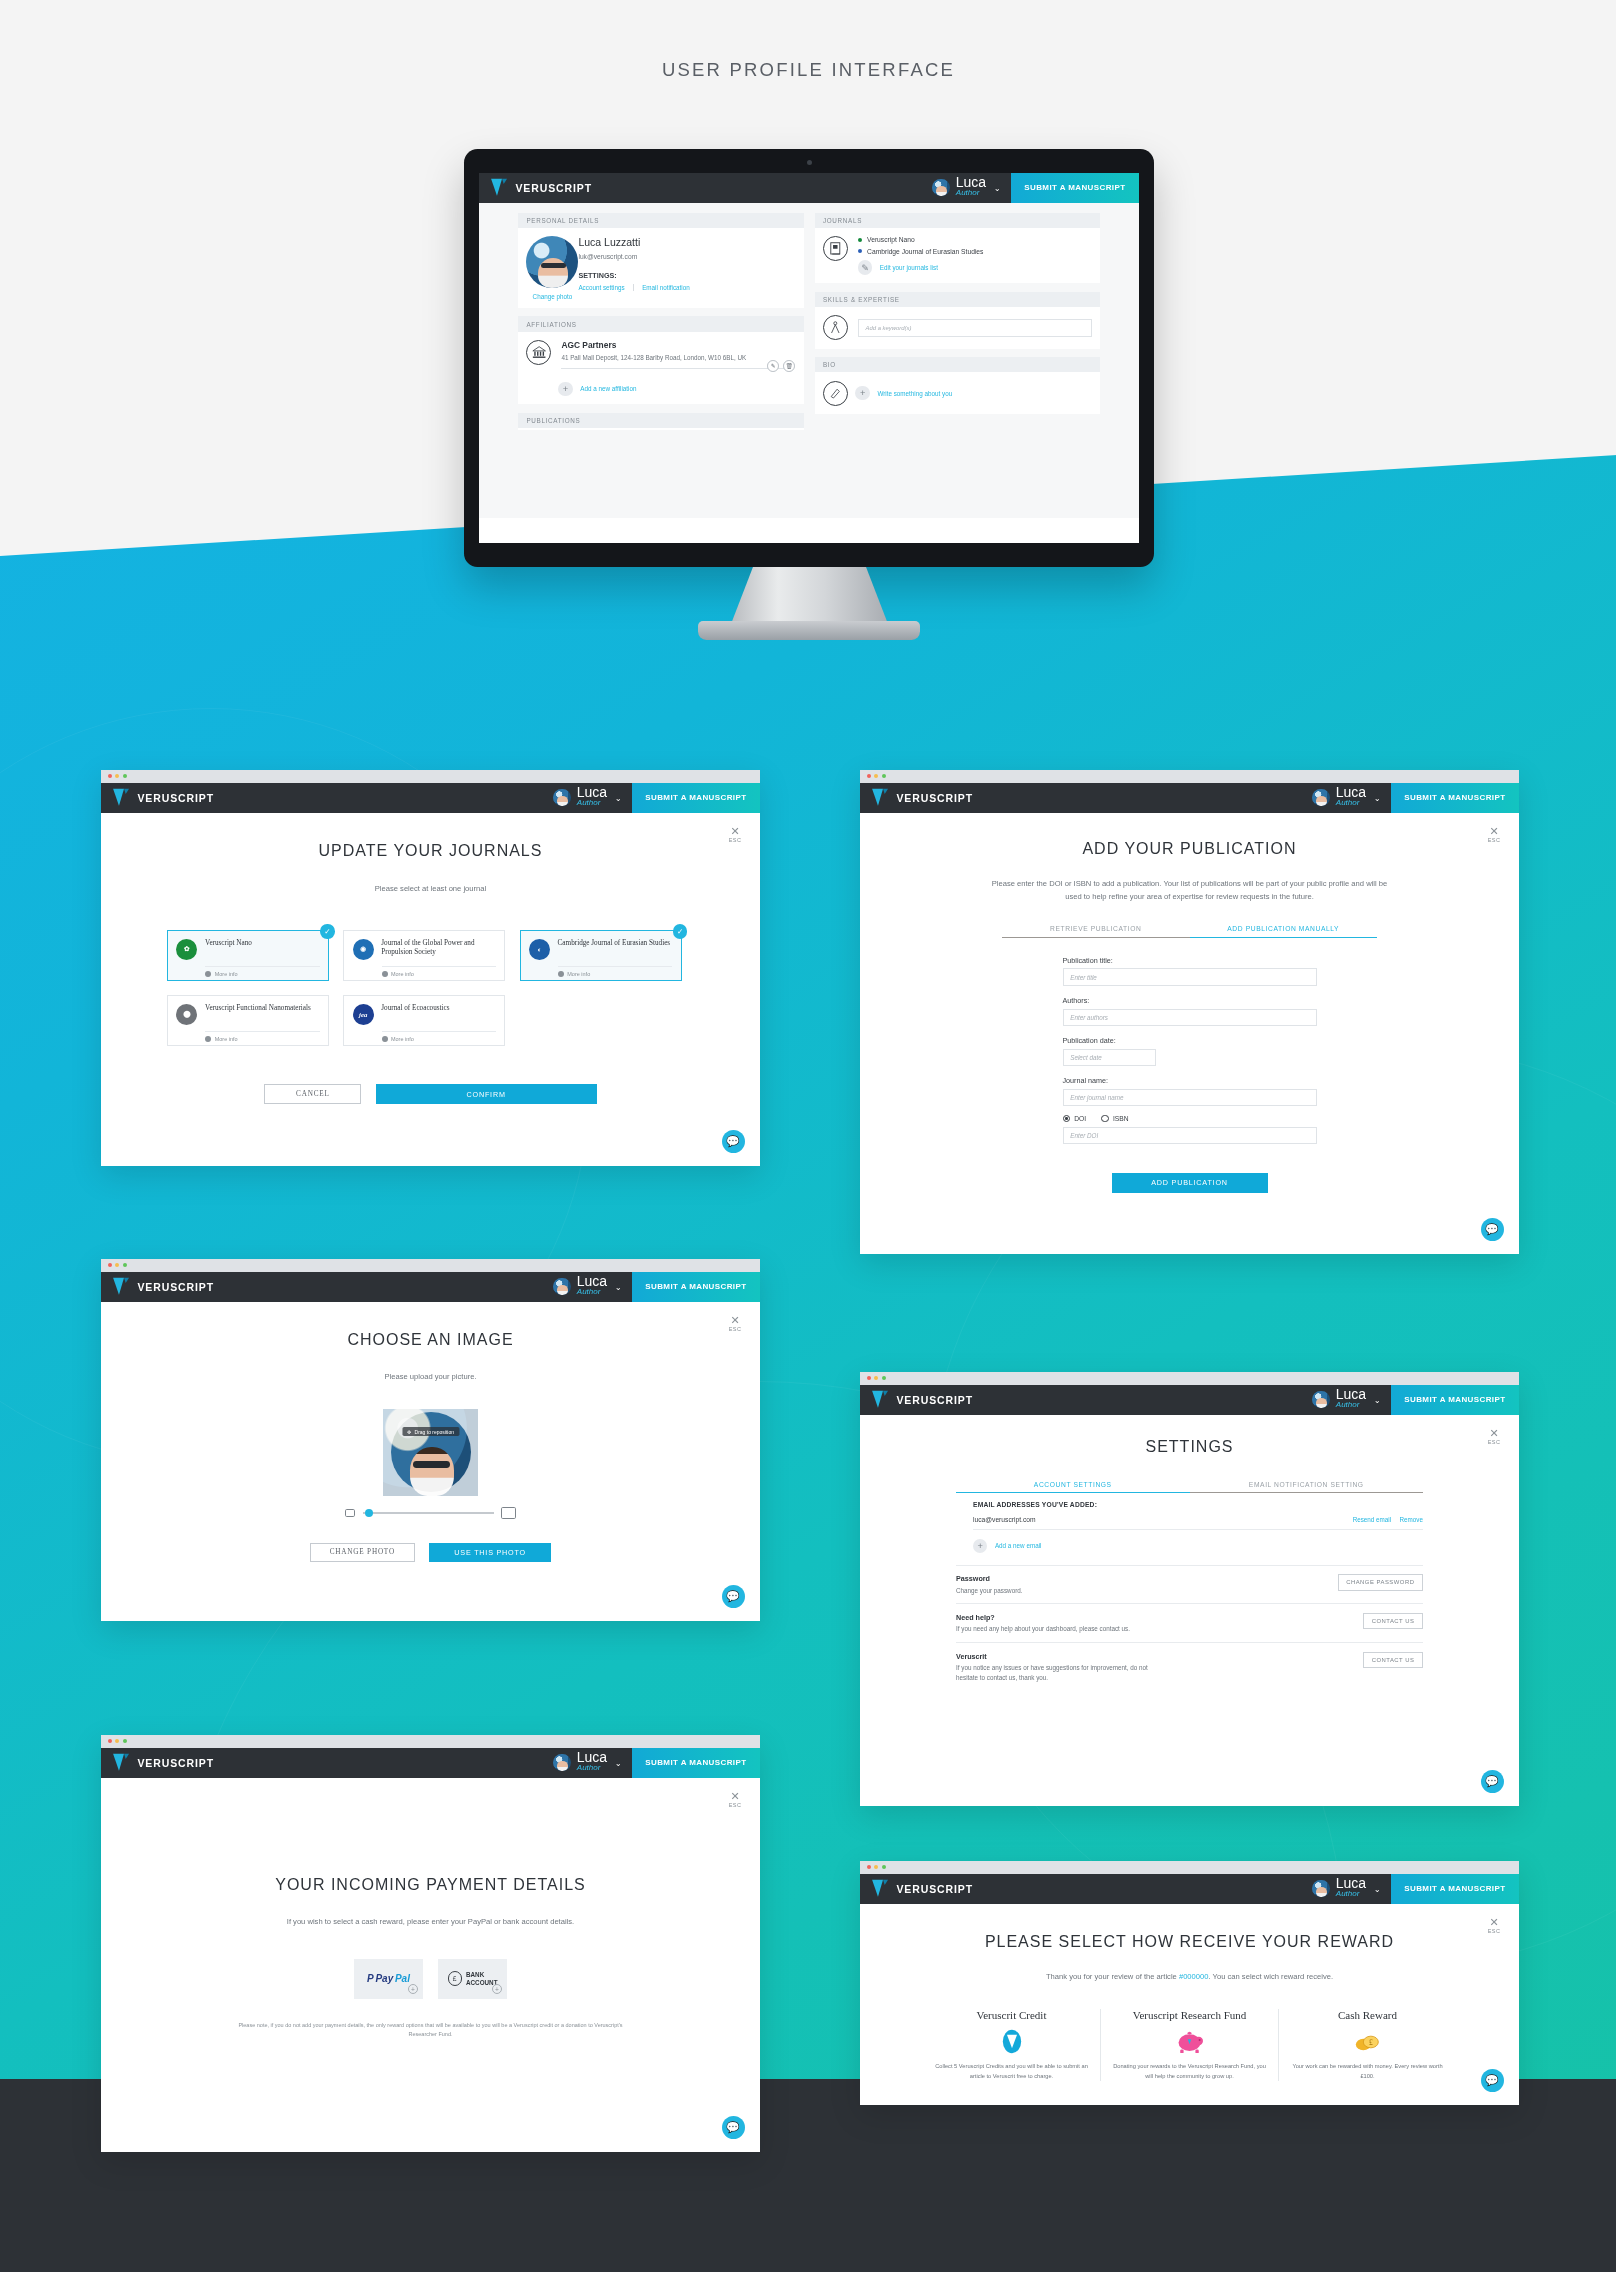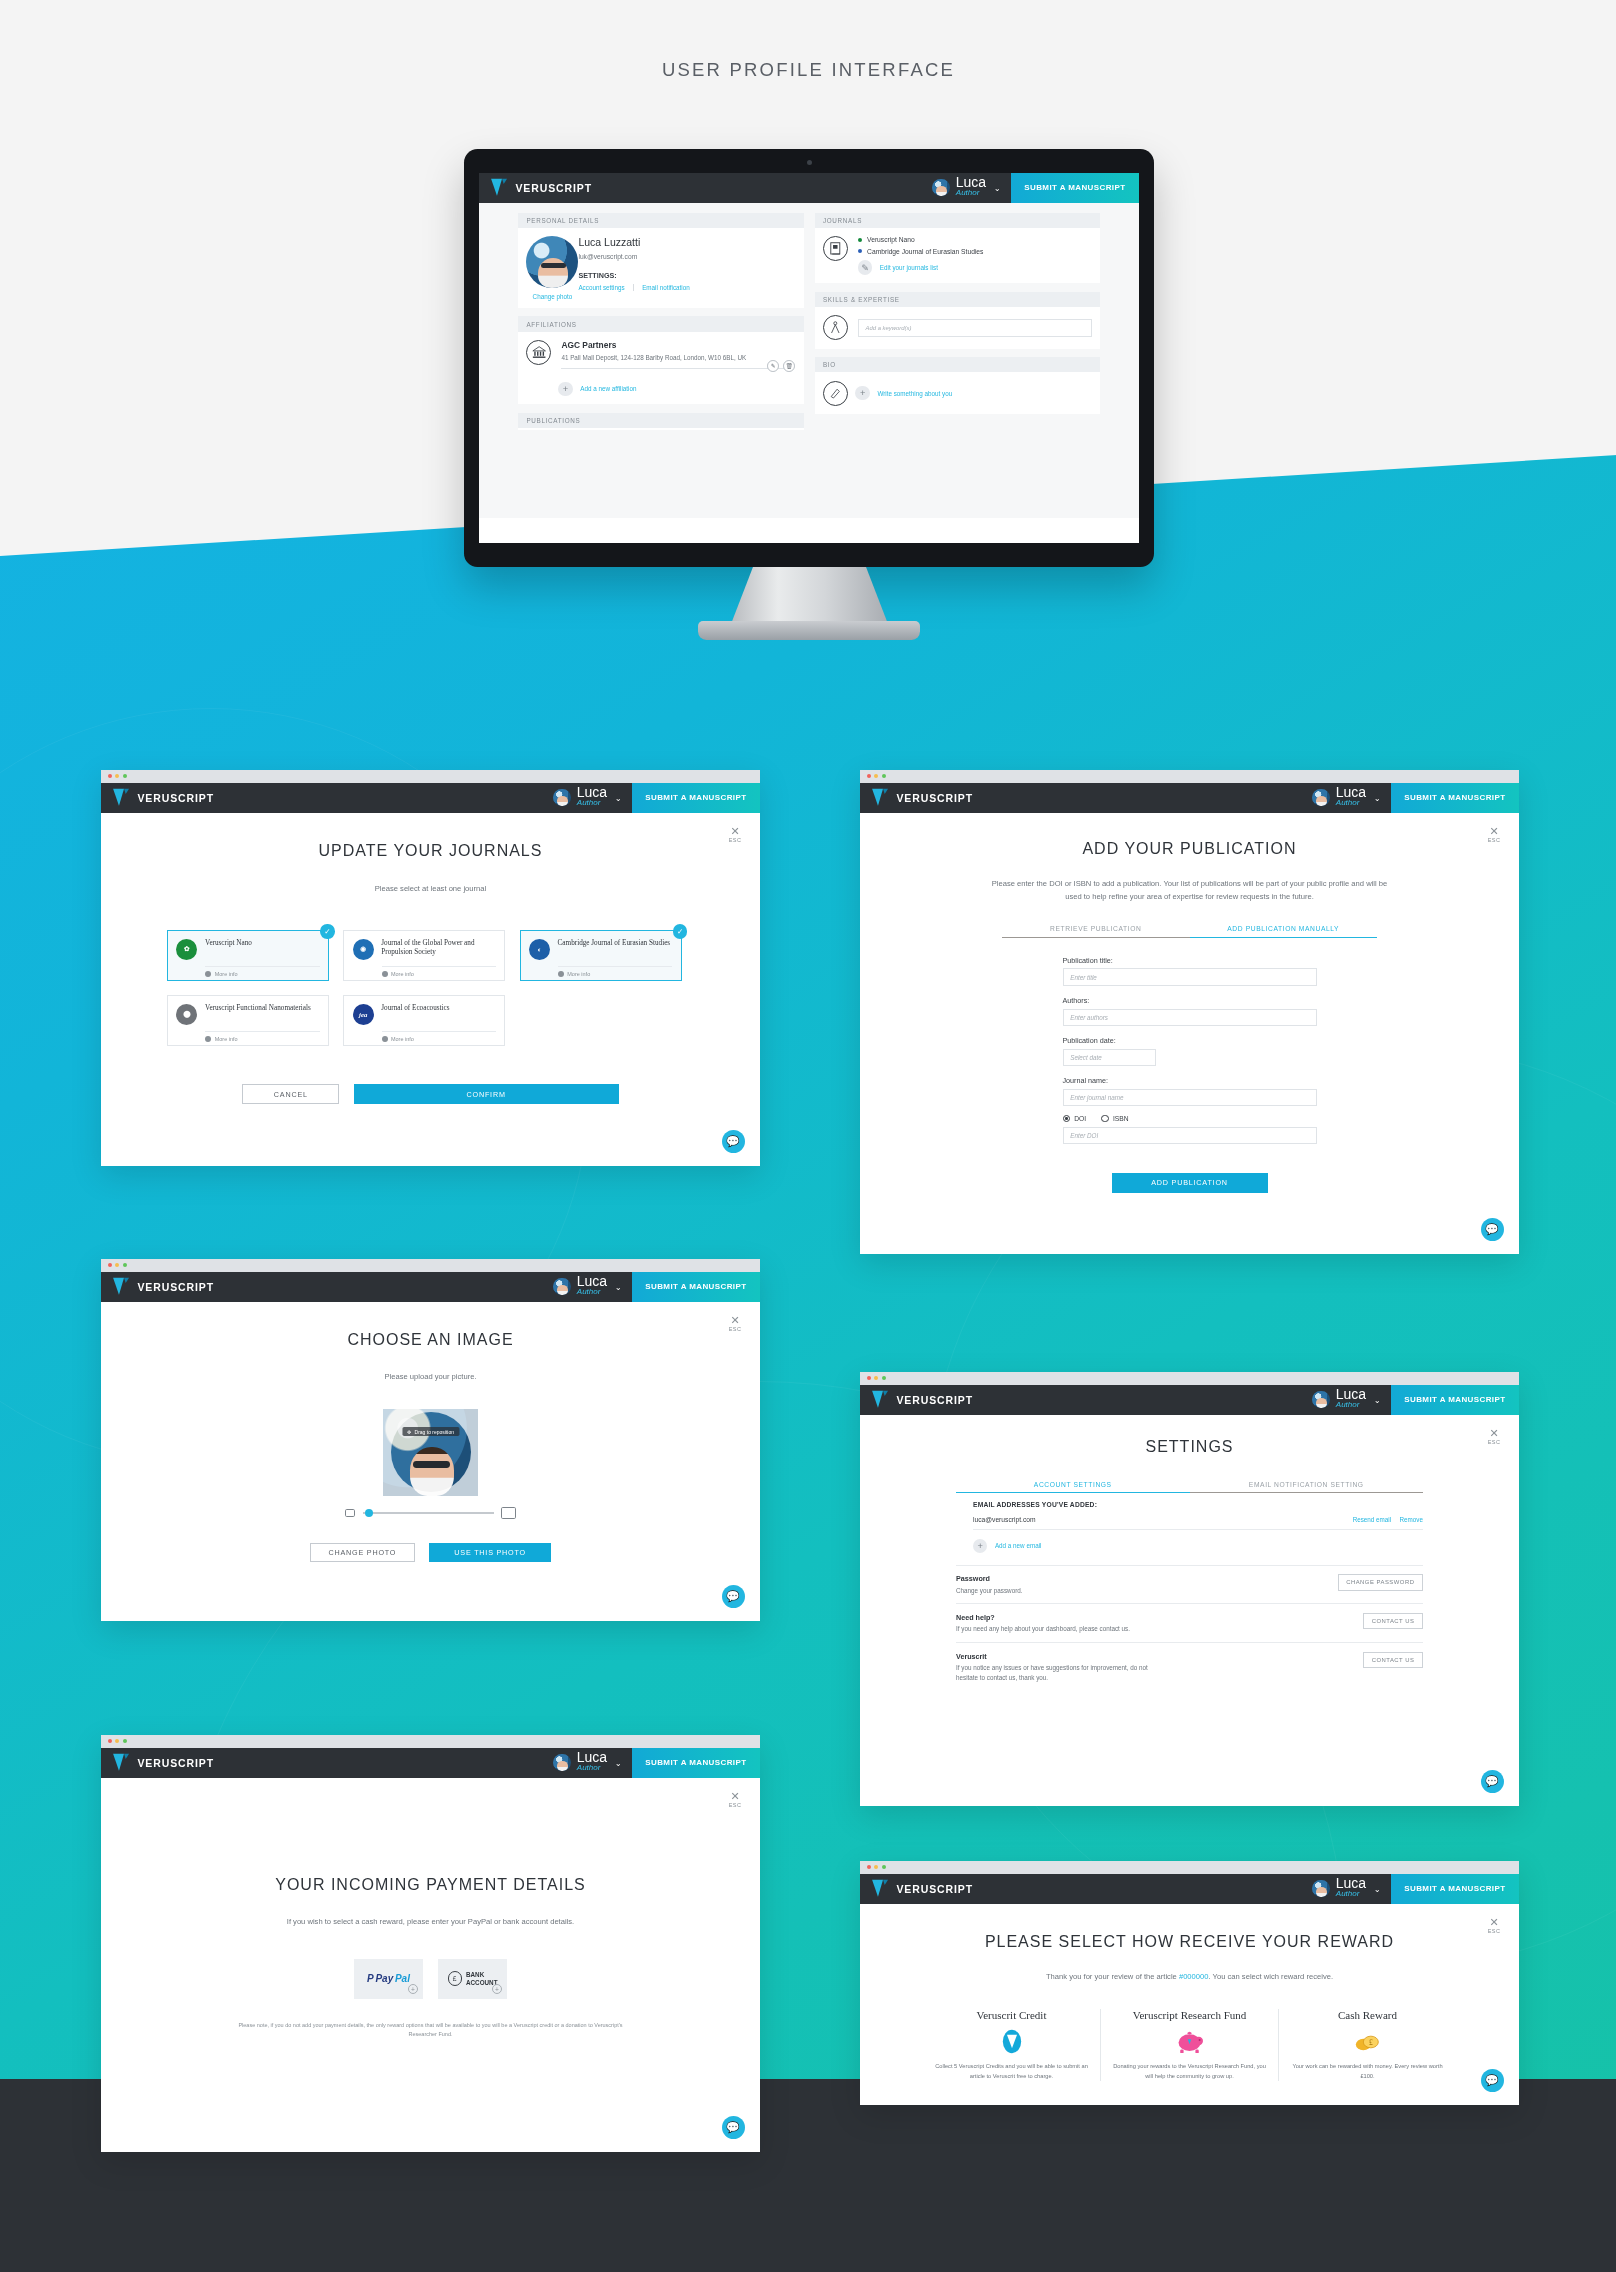--- a/index.html
+++ b/index.html
@@ -164,22 +164,22 @@
   .j-name { font-size:7.2px; color:#2f343a; line-height:1.35; font-family:"Liberation Serif", serif; }
   .j-divider { height:0.8px; background:#e6eaee; margin:5.9px 0 4.2px 29px; }
   .j-more { font-size:5.5px; color:#8a9197; display:flex; align-items:center; gap:3.4px; padding-left:29px; }
   .j-more .o { width:5.9px; height:5.9px; border-radius:50%; background:#8a9197; display:inline-block; }
   .j-check { position:absolute; right:-6.7px; top:-6.7px; width:14.3px; height:14.3px; border-radius:50%;
     background:#22b6e0; color:#fff; font-size:7.6px; display:flex; align-items:center; justify-content:center; }
 
   .btn-row { display:flex; gap:14.3px; justify-content:center; }
   .btn { height:19.4px; display:flex; align-items:center; justify-content:center;
     font-size:7.2px; letter-spacing:0.8px; }
-  .btn-outline { border:0.8px solid #c5cad0; background:#fff; color:#5a5f66; width:97px; }
-  .btn-primary { background:#10a9d8; color:#fff; width:265px; }
+  .btn-outline { border:0.8px solid #c5cad0; background:#fff; color:#5a5f66; width:97px;font-family:Liberation Serif, serif; }
+  .btn-primary { background:#10a9d8; color:#fff; width:221px; }
 
   
   .tabs { display:flex; }
   .tab { flex:1; text-align:center; font-size:6.7px; letter-spacing:0.6px; padding-bottom:4.2px;
     color:#9aa1a7; border-bottom:1.7px solid #9c9894; }
   .tab.active { color:#22b6e0; border-bottom-color:#22b6e0; }
 
   .field-label { font-size:7.2px; color:#3a3f45; margin-bottom:3.4px; font-weight:400; }
   .field { height:17.7px; border:0.8px solid #dfe3e7; background:#fff; display:flex; align-items:center;
     padding:0 6.7px; font-size:6.3px; color:#a8aeb4; font-style:italic; }

